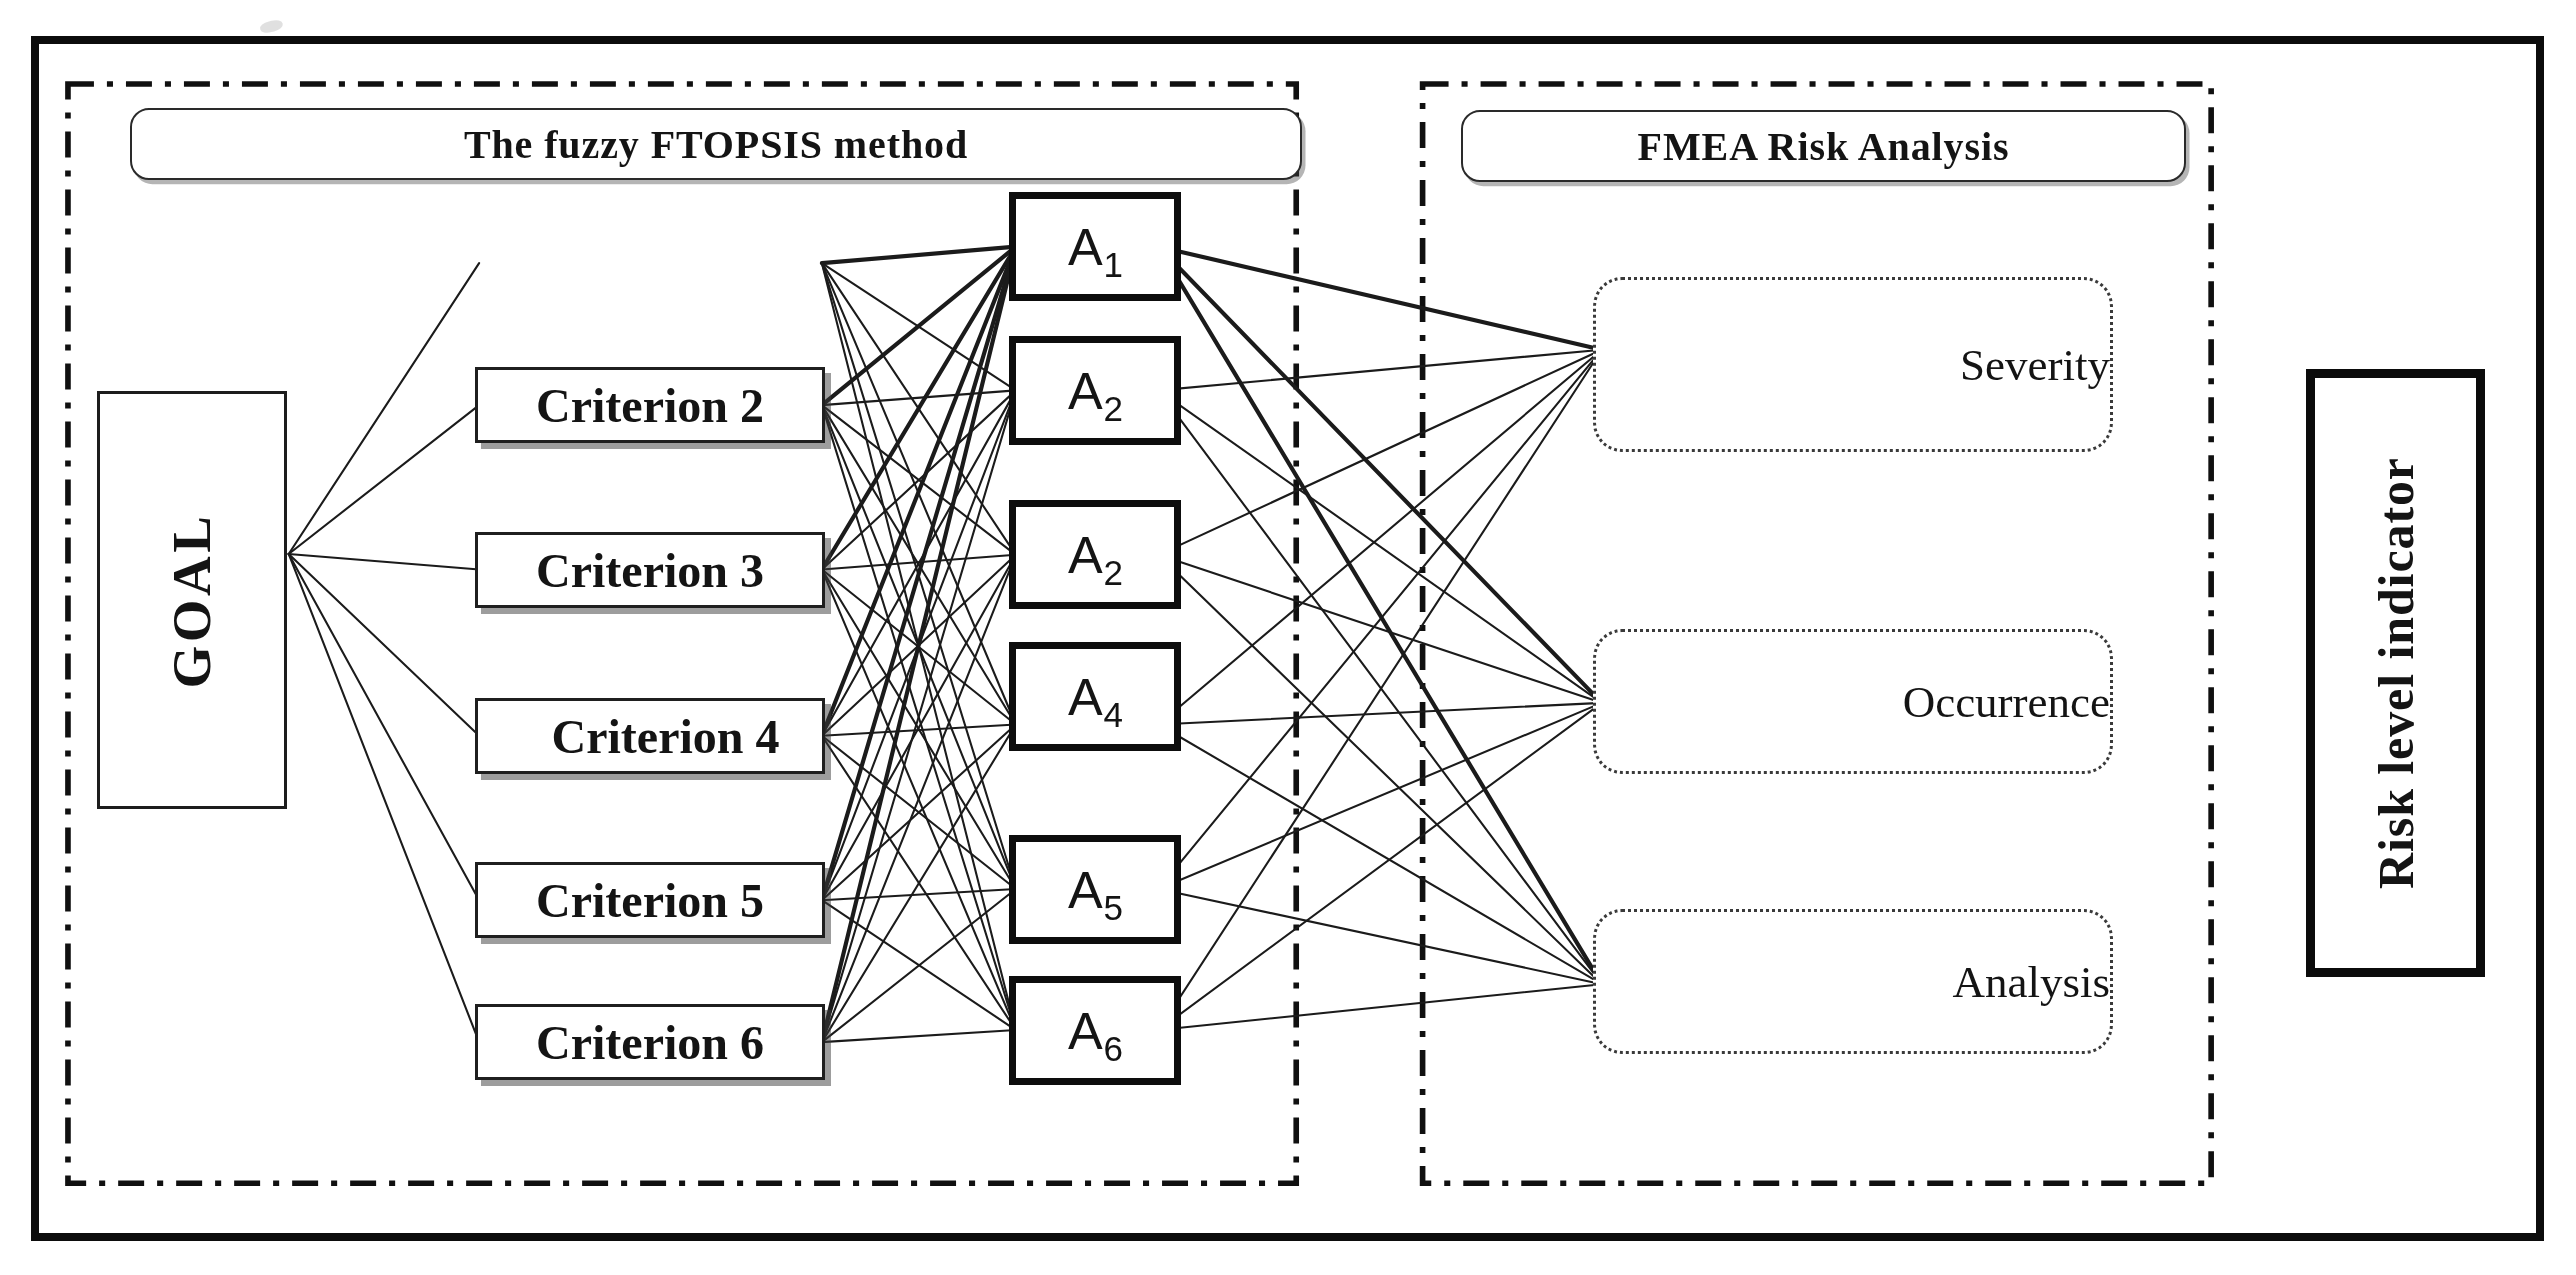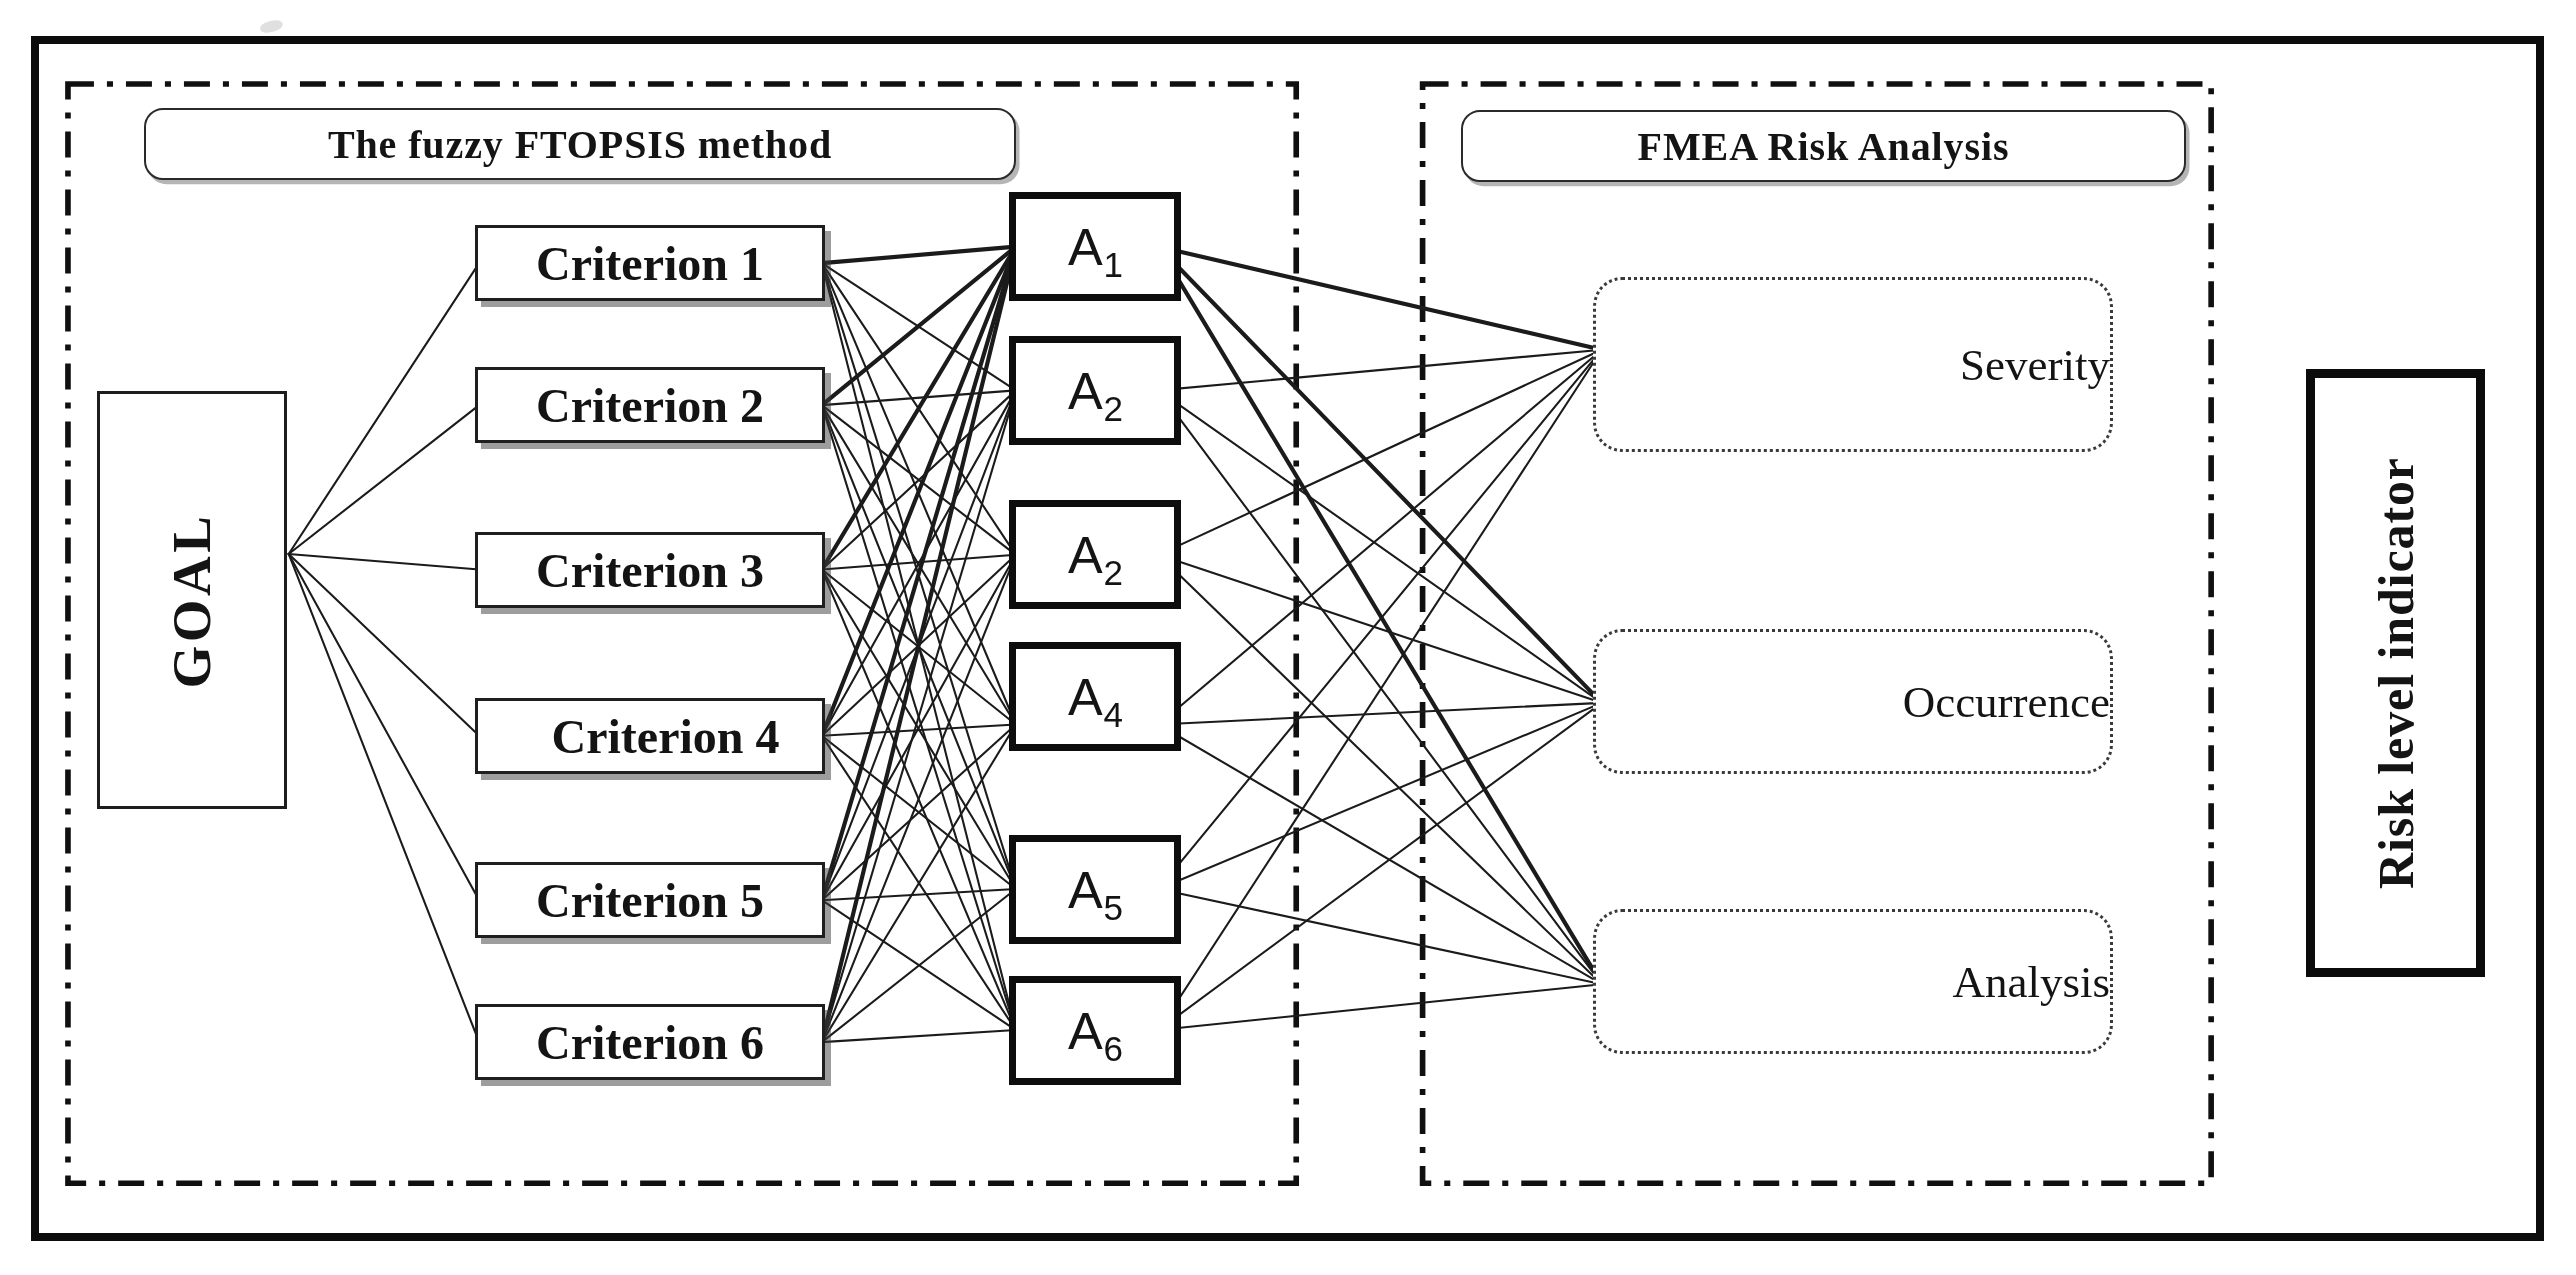--- a/index.html
+++ b/index.html
@@ -98,35 +98,32 @@
         <line x1="1338" y1="837" x2="1850" y2="1137" stroke-width="2.4"></line>
         <line x1="1338" y1="1027" x2="1850" y2="404" stroke-width="2.4"></line>
         <line x1="1338" y1="1027" x2="1850" y2="812" stroke-width="2.4"></line>
         <line x1="1338" y1="1027" x2="1850" y2="1137" stroke-width="2.4"></line>
         <line x1="1338" y1="1190" x2="1850" y2="404" stroke-width="2.4"></line>
         <line x1="1338" y1="1190" x2="1850" y2="812" stroke-width="2.4"></line>
         <line x1="1338" y1="1190" x2="1850" y2="1137" stroke-width="2.4"></line>
       </g>
   </svg>
 
-  <div class="abs node title-box" style="left:130px;top:108px;width:872px;height:72px;margin-left:14px;">
+  <div class="abs node title-box" style="left:130px;top:108px;width:1172px;height:72px;">
     <span>The fuzzy FTOPSIS method</span>
   </div>
 
   <div class="abs node title-box" style="left:1461px;top:110px;width:725px;height:72px;">
     <span>FMEA Risk Analysis</span>
   </div>
 
   <div class="abs node goal-box">
     <span class="vtext">GOAL</span>
   </div>
 
-  <div class="abs node crit-box" style="top:225px;">
-    <span>Criterion 1</span>
-    </div>
   <div class="abs node crit-box" style="top:367px;">
     <span>Criterion 2</span>
     </div>
   <div class="abs node crit-box" style="top:532px;">
     <span>Criterion 3</span>
     </div>
   <div class="abs node crit-box" style="top:698px;padding-left:31px;">
     <span>Criterion 4</span>
     </div>
   <div class="abs node crit-box" style="top:862px;">

